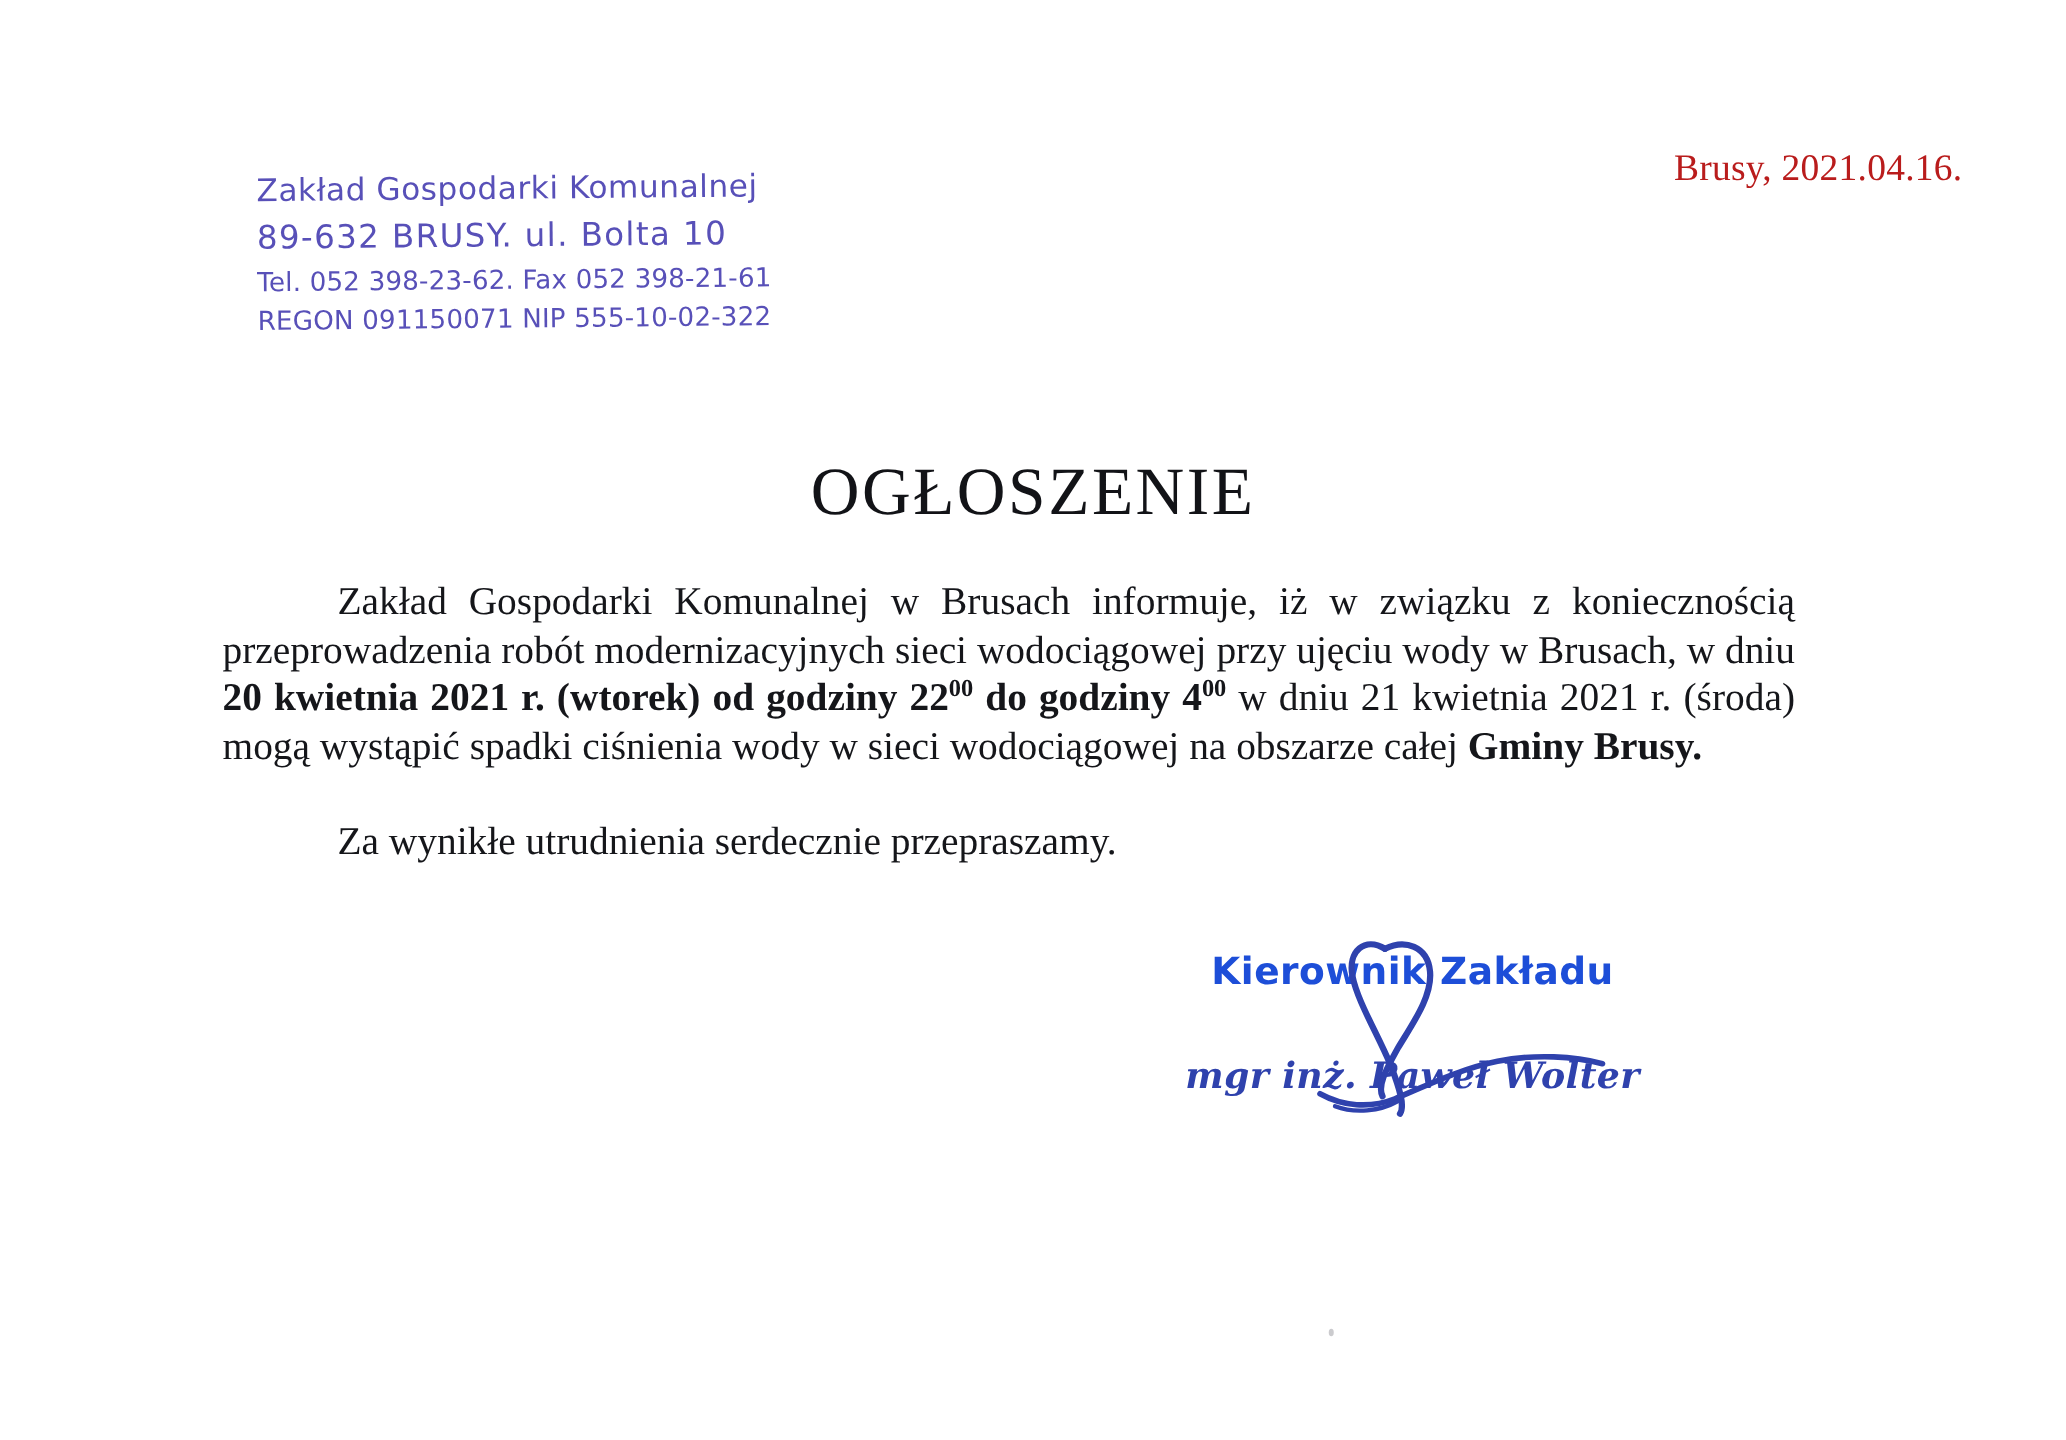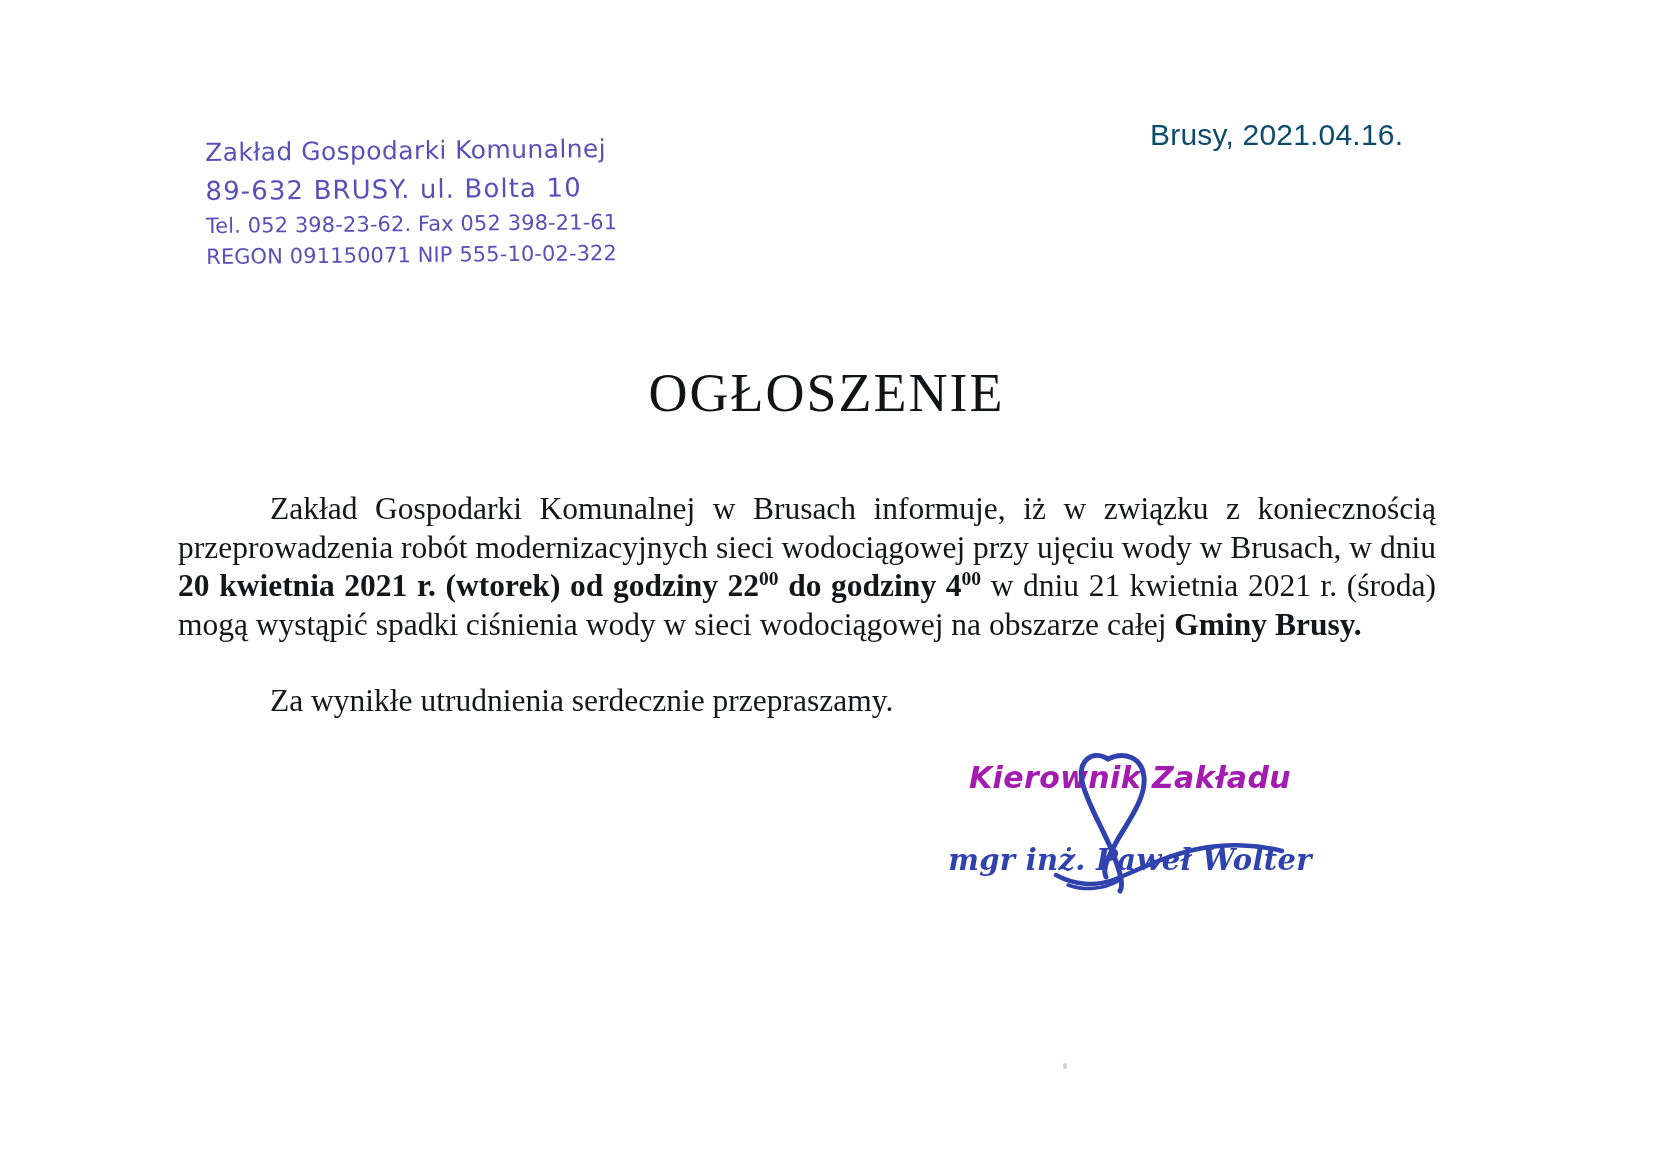--- a/index.html
+++ b/index.html
@@ -17,25 +17,25 @@
     font-family: "Liberation Serif", "DejaVu Serif", serif;
     color: #111111;
   }
 
   
   .date-line {
     position: absolute;
     left: 1150px;
     top: 118px;
     width: 420px;
-    text-align: left;
-    font-family: Liberation Sans, sans-serif;
+    text-align: right;
+    font-family: Liberation Serif, serif;
     font-size: 30px;
     letter-spacing: 0.2px;
-    color: #0c4a6e;
+    color: #b91c1c;
     white-space: nowrap;
   }
 
   
   .stamp {
     position: absolute;
     left: 205px;
     top: 140px;
     width: 420px;
     color: #4e46b4;
@@ -86,21 +86,20 @@
   
   .body-block {
     position: absolute;
     left: 178px;
     top: 462px;
     width: 1258px;
     font-size: 31.5px;
     line-height: 38.5px;
     text-align: justify;
     color: #15161a;
-    margin-top: 28px;
   }
   .body-block p {
     margin: 0;
   }
   .para-main {
     text-indent: 92px;
   }
   .para-apology {
     margin-top: 38px !important;
     text-indent: 92px;
@@ -120,22 +119,21 @@
     width: 460px;
     text-align: center;
     color: #2b3fa8;
   }
   .sig-role {
     font-family: "DejaVu Sans", sans-serif;
     font-weight: bold;
     font-size: 30px;
     letter-spacing: 0.4px;
     white-space: nowrap;
-    color: #a21caf;
-    font-style: italic;
+    color: #1d4ed8;
   }
   .sig-name {
     margin-top: 48px;
     font-family: "DejaVu Serif", serif;
     font-weight: bold;
     font-style: italic;
     font-size: 29px;
     letter-spacing: 0.3px;
     white-space: nowrap;
     color: #2f42ad;

